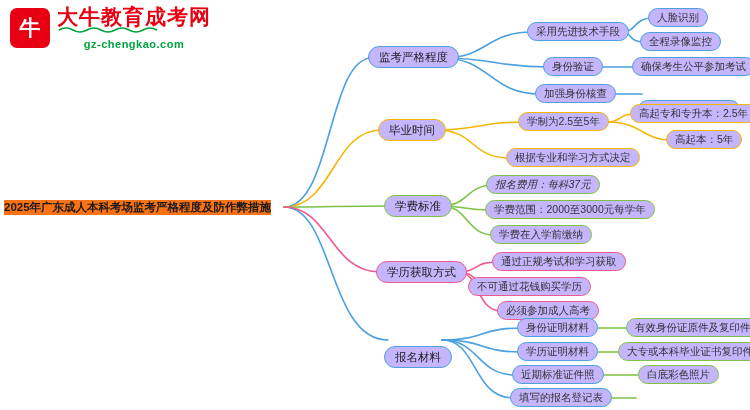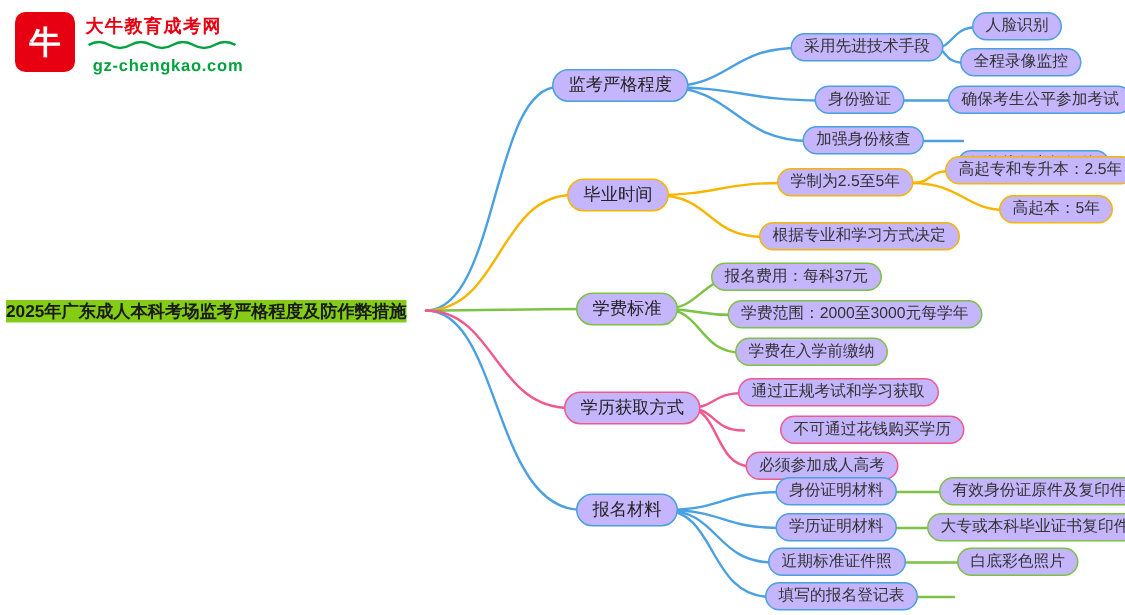--- a/index.html
+++ b/index.html
@@ -13,29 +13,29 @@
     border-radius:10px;padding:2px 8px;font-size:10.5px;line-height:13px;
     color:#333;white-space:nowrap;box-sizing:border-box;
   }
   .lv1{font-size:11.5px;line-height:14px;padding:3px 10px;border-radius:11px;color:#222;}
   .c-blue{border-color:#4aa0e0;}
   .c-yellow{border-color:#f7b500;}
   .c-green{border-color:#7cc244;}
   .c-pink{border-color:#f0588e;}
   .root-title{
     position:absolute;left:4px;top:200px;z-index:2;font-size:11.5px;font-weight:bold;
-    color:#1a1a1a;white-space:nowrap;background:#84cc16;text-align:center;
+    color:#1a1a1a;white-space:nowrap;background:#f97316;text-align:center;
   }
   .logo{position:absolute;left:10px;top:8px;z-index:3;display:flex;gap:7px;align-items:flex-start;}
   .logo-icon{
     width:40px;height:40px;background:#e60012;border-radius:7px;color:#fff;
     display:flex;align-items:center;justify-content:center;
     font-size:21px;font-weight:bold;box-sizing:border-box;border:2px solid #e60012;
   }
-  .logo-brand{color:#e60012;font-weight:bold;font-size:12px;letter-spacing:1px;line-height:18px;}
+  .logo-brand{color:#e60012;font-weight:bold;font-size:21px;letter-spacing:1px;line-height:18px;}
   .logo-domain{color:#00a33e;font-size:11px;font-weight:bold;margin-top:5px;text-align:center;letter-spacing:.5px;}
   .brand-wave{display:block;margin-top:1px;}
 </style>
 </head>
 <body>
 
 <div class="stage">
 
   <svg class="links" width="750" height="410">
     <g stroke="#4aa0e0" stroke-width="1.6" fill="none" stroke-linecap="round">
@@ -88,41 +88,41 @@
       <div class="logo-domain">gz-chengkao.com</div>
     </div>
   </div>
 
   <div class="root-title">2025年广东成人本科考场监考严格程度及防作弊措施</div>
 
   <div class="node lv1 c-blue" style="left:368px;top:46px;">监考严格程度</div>
   <div class="node lv1 c-yellow" style="left:378px;top:119px;">毕业时间</div>
   <div class="node lv1 c-green" style="left:384px;top:195px;">学费标准</div>
   <div class="node lv1 c-pink" style="left:376px;top:261px;">学历获取方式</div>
-  <div class="node lv1 c-blue" style="left:384px;top:329px;text-align:center;">报名材料</div>
+  <div class="node lv1 c-blue" style="left:384px;top:346px;text-align:center;">报名材料</div>
 
   <div class="node c-blue" style="left:527px;top:22px;">采用先进技术手段</div>
   <div class="node c-blue" style="left:543px;top:57px;">身份验证</div>
   <div class="node c-blue" style="left:535px;top:84px;">加强身份核查</div>
   <div class="node c-blue" style="left:648px;top:8px;">人脸识别</div>
   <div class="node c-blue" style="left:640px;top:32px;">全程录像监控</div>
   <div class="node c-blue" style="left:632px;top:57px;">确保考生公平参加考试</div>
   <div class="node c-blue" style="left:638px;top:100px;">严格执行考场纪律</div>
 
   <div class="node c-yellow" style="left:518px;top:112px;">学制为2.5至5年</div>
   <div class="node c-yellow" style="left:506px;top:148px;">根据专业和学习方式决定</div>
   <div class="node c-yellow" style="left:630px;top:104px;">高起专和专升本：2.5年</div>
   <div class="node c-yellow" style="left:666px;top:130px;">高起本：5年</div>
 
-  <div class="node c-green" style="left:474px;top:175px;">报名费用：每科37元</div>
+  <div class="node c-green" style="left:486px;top:175px;font-style:italic;">报名费用：每科37元</div>
   <div class="node c-green" style="left:485px;top:200px;">学费范围：2000至3000元每学年</div>
   <div class="node c-green" style="left:490px;top:225px;">学费在入学前缴纳</div>
 
   <div class="node c-pink" style="left:492px;top:252px;">通过正规考试和学习获取</div>
-  <div class="node c-pink" style="left:520px;top:277px;">不可通过花钱购买学历</div>
+  <div class="node c-pink" style="left:468px;top:277px;">不可通过花钱购买学历</div>
   <div class="node c-pink" style="left:497px;top:301px;">必须参加成人高考</div>
 
   <div class="node c-blue" style="left:517px;top:318px;">身份证明材料</div>
   <div class="node c-blue" style="left:517px;top:342px;">学历证明材料</div>
   <div class="node c-blue" style="left:512px;top:365px;">近期标准证件照</div>
   <div class="node c-blue" style="left:510px;top:388px;">填写的报名登记表</div>
   <div class="node c-green" style="left:626px;top:318px;">有效身份证原件及复印件</div>
   <div class="node c-green" style="left:618px;top:342px;">大专或本科毕业证书复印件</div>
   <div class="node c-green" style="left:638px;top:365px;">白底彩色照片</div>
 

